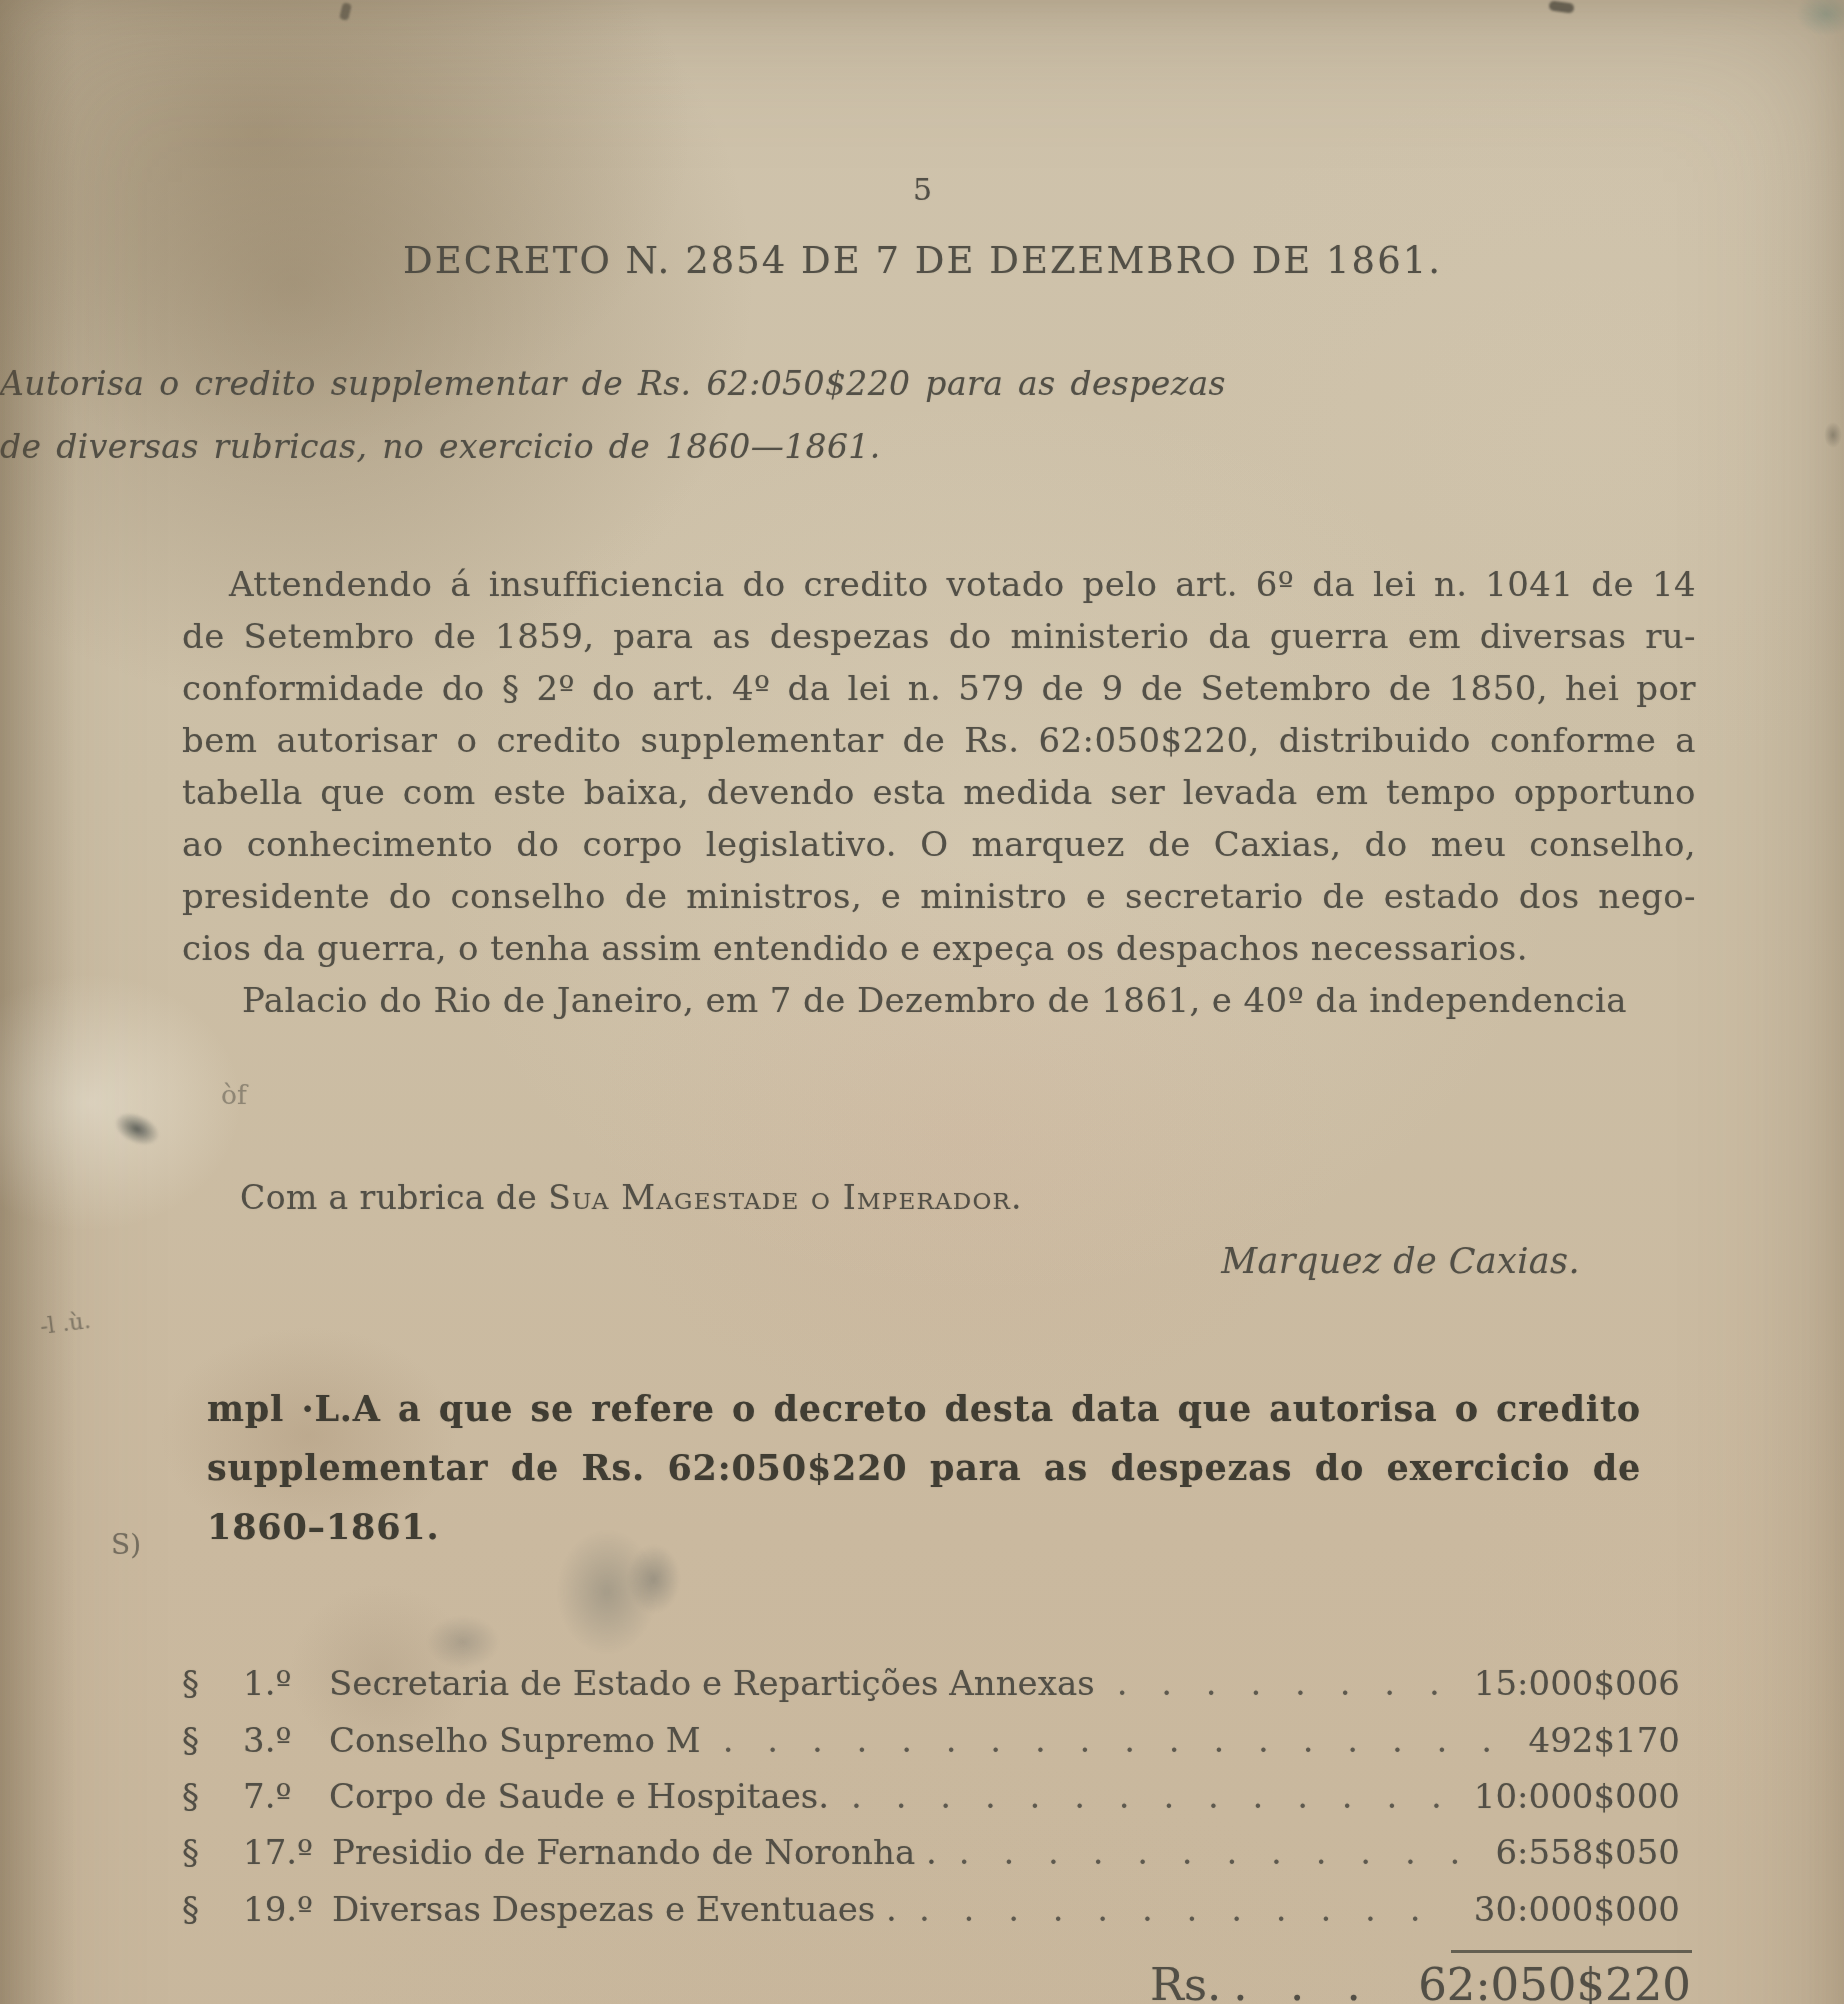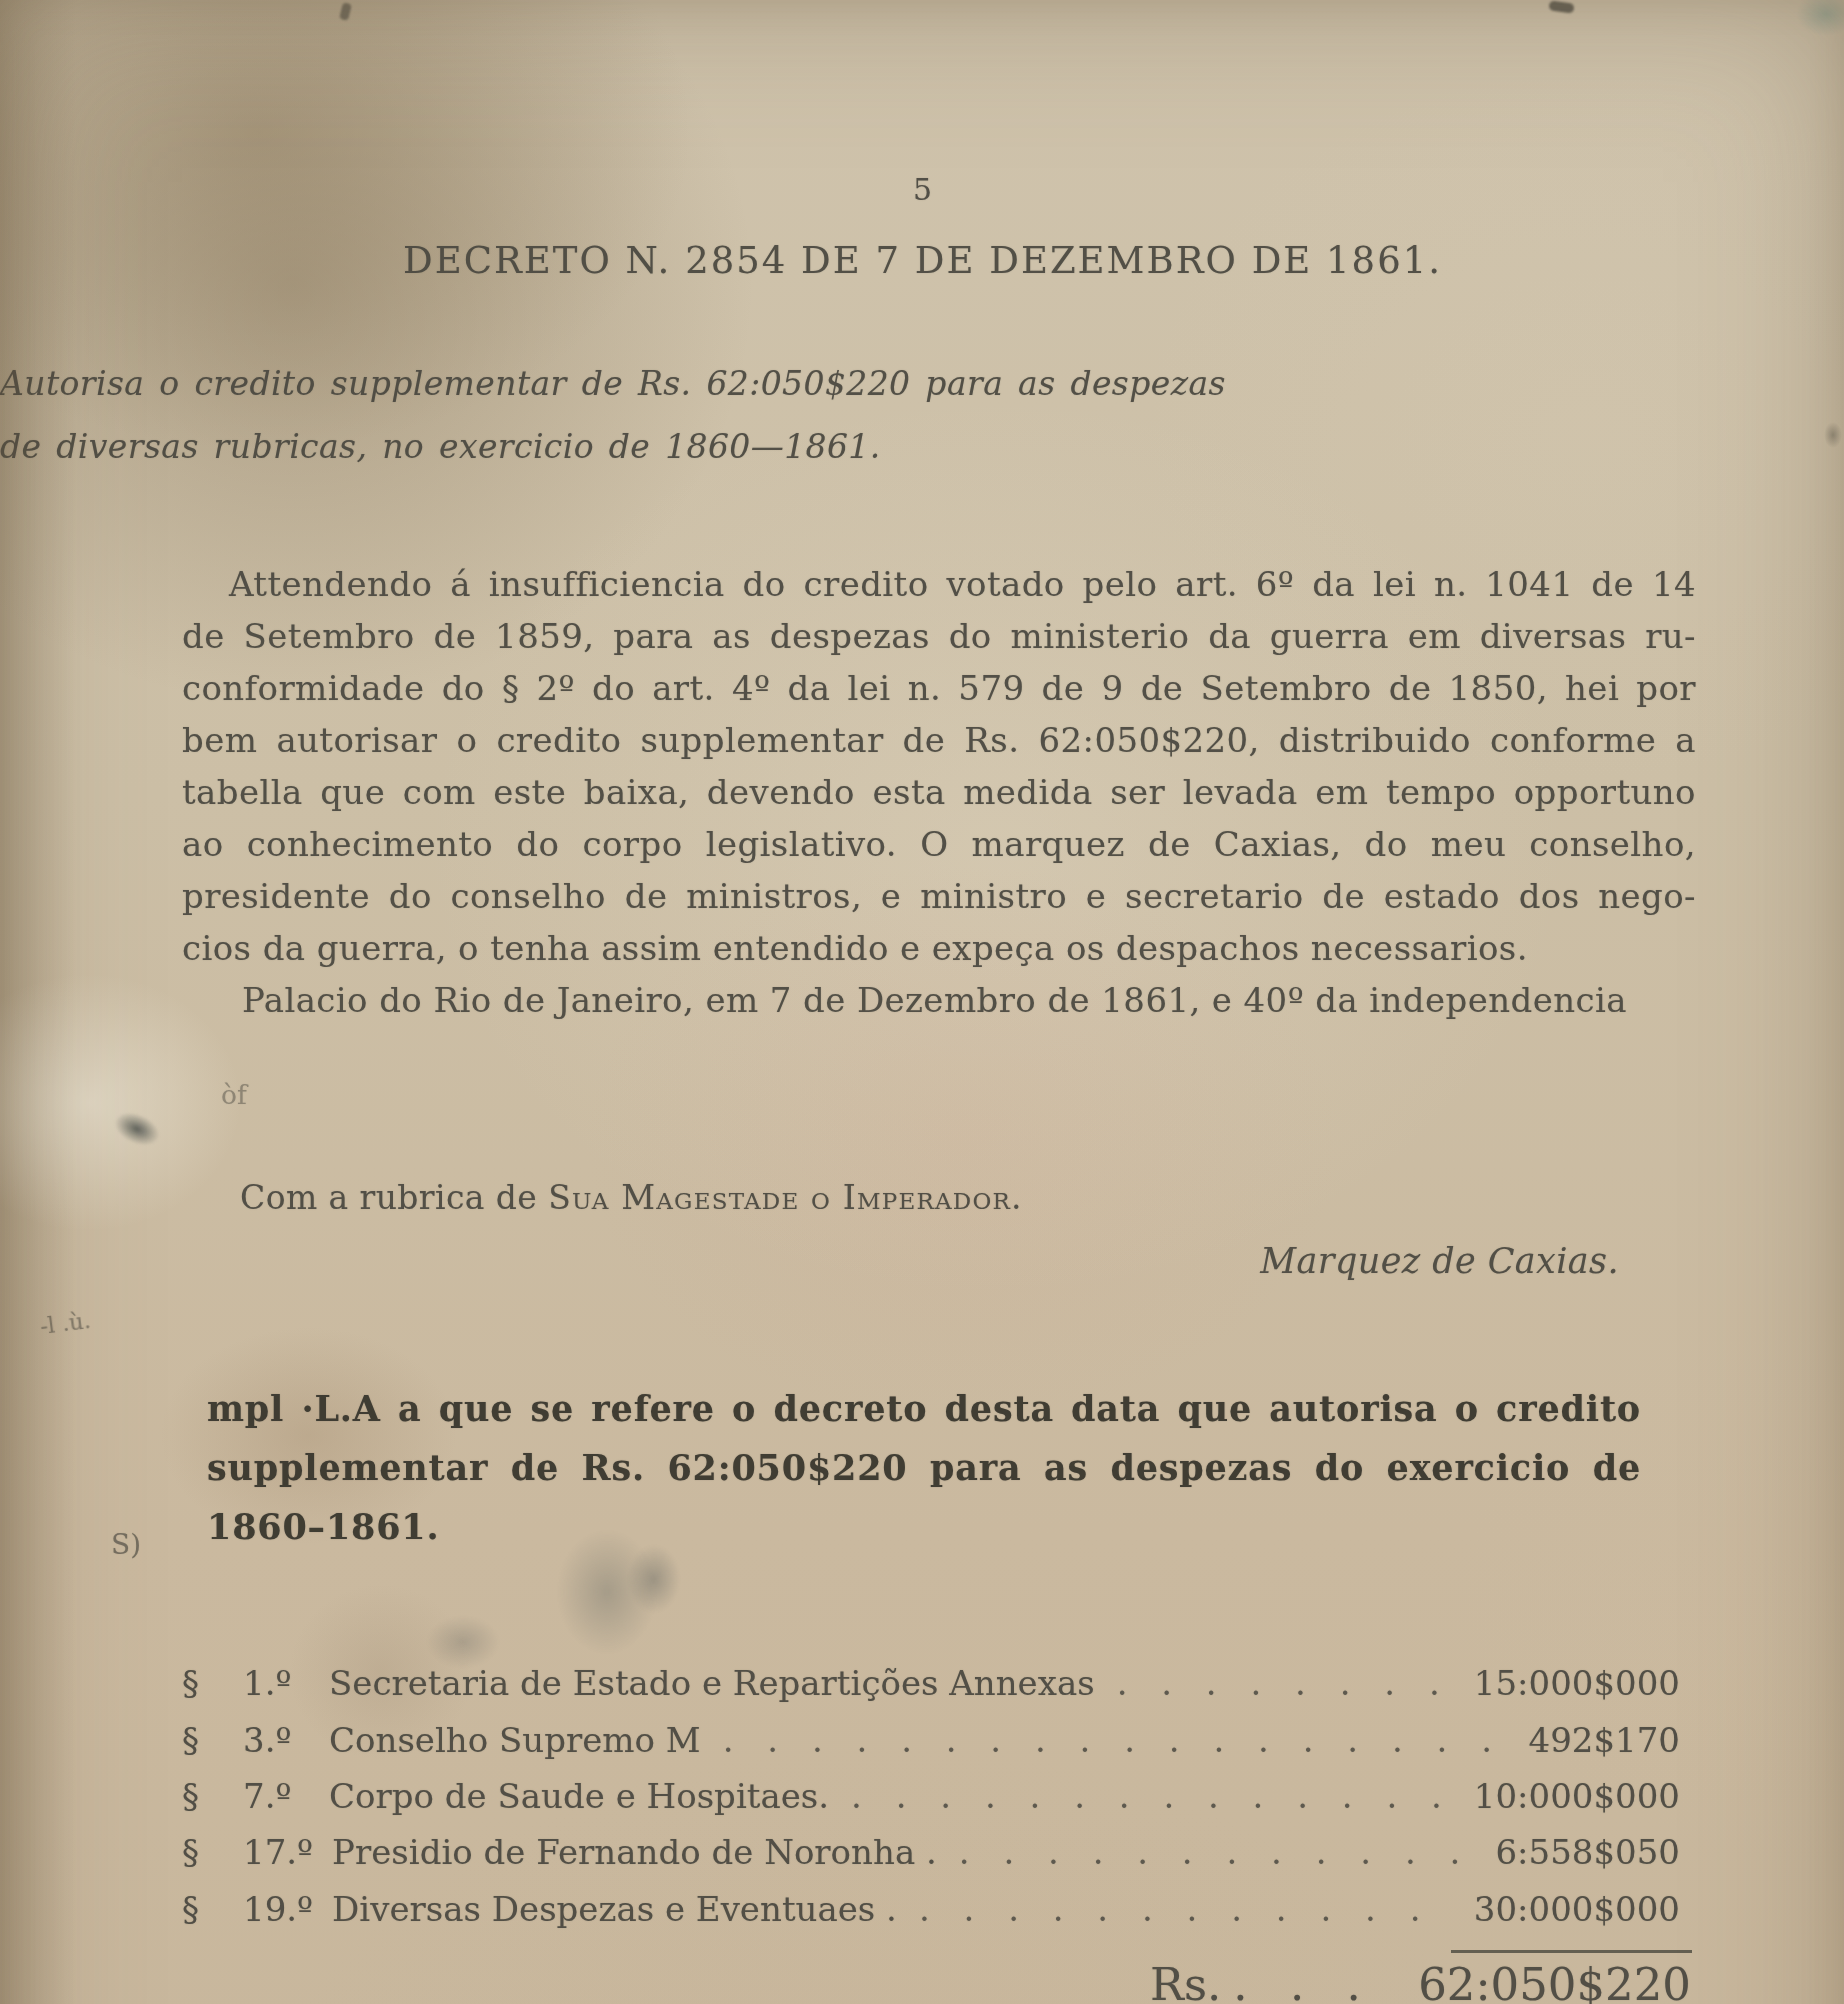--- a/index.html
+++ b/index.html
@@ -29,21 +29,21 @@
   .title{top:239px;left:0;width:1845px;text-align:center;font-size:37px;font-weight:400;letter-spacing:2px;margin:0;}
   .subtitle{top:352px;left:0;width:1845px;text-align:left;font-style:italic;font-size:33px;line-height:63px;letter-spacing:0.4px;word-spacing:4px;}
   .body{left:182px;width:1514px;top:558px;font-size:34px;line-height:52px;letter-spacing:0.4px;}
   .bl{text-align:justify;text-align-last:justify;white-space:normal;}
   .bl.first{text-indent:47px;}
   .bl.lastline{text-align:left;text-align-last:left;}
   .bl.dateline{text-align:center;text-align-last:left;text-indent:60px;}
   .fragment{left:221px;top:1079px;font-size:26.5px;opacity:.5;}
   .rubric{left:240px;top:1178px;font-size:33px;letter-spacing:0.4px;}
   .rubric .sc{font-variant:small-caps;letter-spacing:1.2px;}
-  .sig{left:17px;width:1580px;text-align:right;font-style:italic;font-size:35px;letter-spacing:0.4px;padding-left:22px;}
+  .sig{left:0;width:1580px;text-align:right;font-style:italic;font-size:35px;letter-spacing:0.4px;}
   .sig1{top:1241px;}
   .stray{left:40px;top:1310px;font-size:22.5px;opacity:.6;transform:rotate(-7deg);}
   .theading{left:207px;width:1434px;top:1379px;font-size:35px;font-weight:bold;line-height:59px;letter-spacing:0.8px;}
   .thl{text-align:justify;text-align-last:justify;}
   .thl.lastline{text-align:left;text-align-last:left;}
   .marginmark{left:111px;top:1528px;font-size:28px;opacity:.7;}
   .artline{left:96px;width:1588px;top:1581px;text-align:center;font-style:italic;font-size:36px;opacity:.85;filter:blur(0.4px);letter-spacing:0.4px;}
   .trow{left:182px;width:1498px;font-size:34px;line-height:49px;display:flex;align-items:baseline;white-space:nowrap;}
   .trow .sec{width:38px;margin-right:23px;flex:0 0 auto;}
   .trow .num{min-width:67px;margin-right:19px;flex:0 0 auto;}
@@ -131,21 +131,21 @@
 
   <div class="abs ink marginmark">S)</div>
 
 
   <div>
     <div class="abs ink trow r0">
       <span class="sec">§</span>
       <span class="num">1.º</span>
       <span class="lbl">Secretaria de Estado e Repartições Annexas</span>
       <span class="leader">. . . . . . . . . . . . . . . . . . . .</span>
-      <span class="val">15:000$000</span>
+      <span class="val">15:000$006</span>
     </div>
     <div class="abs ink trow r1">
       <span class="sec">§</span>
       <span class="num">3.º</span>
       <span class="lbl">Conselho Supremo M</span>
       <span class="leader">. . . . . . . . . . . . . . . . . . . .</span>
       <span class="val">492$170</span>
     </div>
     <div class="abs ink trow r2">
       <span class="sec">§</span>

